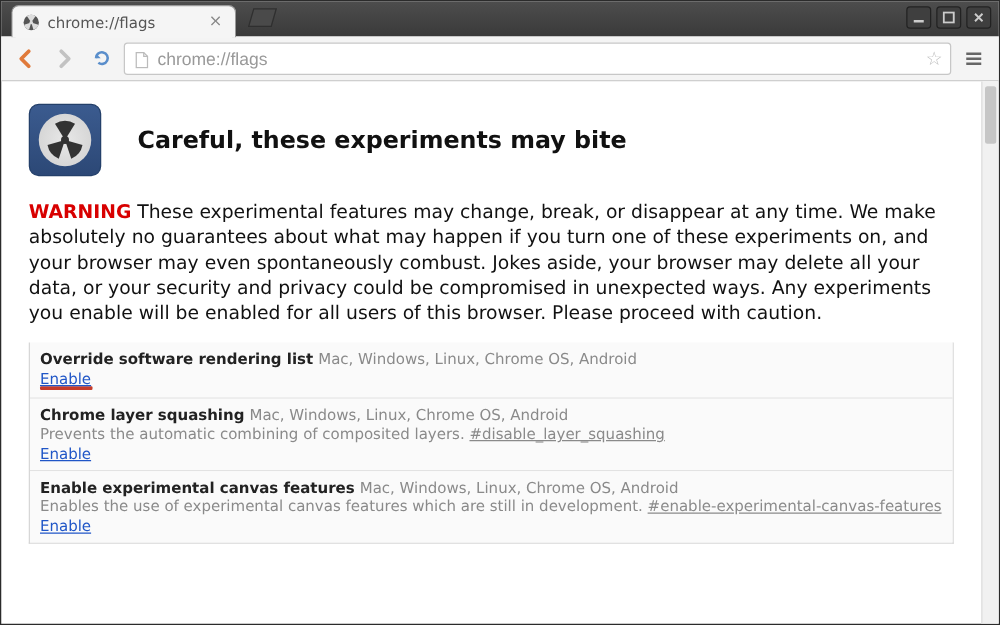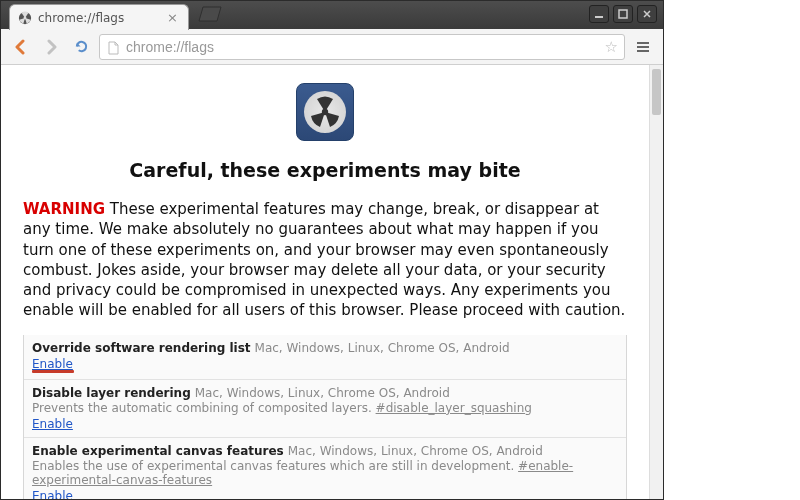--- a/index.html
+++ b/index.html
@@ -1,17 +1,17 @@
 <!DOCTYPE html>
 <html><head>
 <meta charset="utf-8">
 <style>
   * { box-sizing: border-box; margin: 0; padding: 0; }
   body { font-family: "DejaVu Sans", "Liberation Sans", Arial, sans-serif; background: #fff; }
-  .window { width: 664px; height: 500px; border: 1px solid #2b2b2b; background: #fff; display: flex; flex-direction: column; position: relative; }
+  .window { width: 800px; height: 500px; border: 1px solid #2b2b2b; background: #fff; display: flex; flex-direction: column; position: relative; }
   .titlebar { height: 28px; background: linear-gradient(#4d4d4d,#3a3a3a); display: flex; align-items: flex-end; padding: 0 8px; position: relative; }
   .wincontrols { position: absolute; right: 6px; top: 4px; display: flex; gap: 4px; }
   .winbtn { width: 20px; height: 18px; background: #3f3f3f; border: 1px solid #222; border-radius: 3px; display:flex; align-items:center; justify-content:center; color:#ccc; font-size:11px; line-height:1; cursor:pointer;}
   .winbtn svg { display:block; }
   .tab { background: #f5f5f5; border: 1px solid #999; border-bottom: none; border-top-left-radius: 6px; border-top-right-radius: 6px; height: 26px; display: flex; align-items: center; padding: 0 10px 0 8px; gap: 6px; font-size: 12px; color: #555; position: relative; top: 1px; min-width: 180px;}
   .tab .favicon { width: 14px; height: 14px; }
   .tab .tabtitle { flex: 1; white-space: nowrap; overflow: hidden; text-overflow: ellipsis; }
   .tab .tabclose { color:#888; font-size:13px; cursor:pointer; }
   .newtabshape { margin-left:6px; align-self:flex-end; margin-bottom:2px; }
   .toolbar { height: 36px; background: #f4f4f4; border-bottom: 1px solid #cfcfcf; display: flex; align-items: center; padding: 0 8px; gap: 6px; }
@@ -19,21 +19,21 @@
   .navbtn.disabled { opacity: .35; cursor:default;}
   .omnibox { flex: 1; height: 26px; border: 1px solid #c7c7c7; border-radius: 3px; background: #fff; display: flex; align-items: center; padding: 0 6px; gap:6px; }
   .omnibox input { flex:1; border:none; outline:none; font-size:14px; color:#999; background:transparent; }
   .star { color:#bbb; font-size:15px; cursor:pointer;}
   .menuicon { width:24px; height:24px; display:flex; align-items:center; justify-content:center; cursor:pointer;}
   .content { flex: 1; overflow: hidden; position: relative; display:flex; }
   .scrollpane { flex:1; overflow-y: auto; }
   .fakescroll { width: 14px; background:#f1f1f1; border-left:1px solid #ddd; position:relative;}
   .fakescroll .thumb { position:absolute; top:4px; left:2px; right:2px; height:46px; background:#c6c6c6; border-radius:2px; cursor:pointer;}
   .page { padding: 18px 22px 0 22px; }
-  .header { display:flex; align-items:center; gap:18px; margin-bottom:18px;flex-direction:column; }
+  .header { display:flex; align-items:center; gap:29px; margin-bottom:18px; }
   .biohazard { width:58px; height:58px; background: linear-gradient(#3b5b8f,#2c4876); border-radius:8px; border:1px solid #24406a; display:flex; align-items:center; justify-content:center; }
   .biohazard-inner { width:42px; height:42px; background: radial-gradient(#e8e8e8,#cfcfcf); border-radius:50%; display:flex; align-items:center; justify-content:center; }
   h1.pagetitle { font-size:19px; font-weight:bold; color:#111;}
   .warnblock { font-size:15px; line-height:1.35; color:#111; margin-bottom:14px; }
   .warnlabel { color:#d80000; font-weight:bold; }
   .expheader { display:flex; align-items:center; background:#eef1f8; border:1px solid #ccd3e0; border-bottom:1px solid #bfc7d6; padding:5px 8px; }
   .expheader .title { font-weight:bold; font-size:13px; flex:1;}
   .resetbtn { font-size:12px; background:linear-gradient(#fafafa,#ececec); border:1px solid #aeaeae; border-radius:3px; padding:3px 10px; cursor:pointer;}
   .explist { border:1px solid #d7d7d7; border-top:none; }
   .expitem { padding:6px 8px 6px 8px; border-bottom:1px solid #e2e2e2; font-size:12px; background:#fafafa;}
@@ -145,21 +145,21 @@
         </div>
 
 
         <div class="explist" id="explist">
             <div class="expitem">
               <div><span class="exptitle">Override software rendering list</span><span class="expplat">Mac, Windows, Linux, Chrome OS, Android</span></div>
               <div><span class="enablelink">Enable</span></div>
               <div class="redund"></div>
             </div>
             <div class="expitem">
-              <div><span class="exptitle">Disable layer rendering</span><span class="expplat">Mac, Windows, Linux, Chrome OS, Android</span></div>
+              <div><span class="exptitle">Chrome layer squashing</span><span class="expplat">Mac, Windows, Linux, Chrome OS, Android</span></div>
               <div class="expdesc"><span>Prevents the automatic combining of composited layers. </span><span class="exphash">#disable_layer_squashing</span></div>
               <div><span class="enablelink">Enable</span></div>
             </div>
             <div class="expitem">
               <div><span class="exptitle">Enable experimental canvas features</span><span class="expplat">Mac, Windows, Linux, Chrome OS, Android</span></div>
               <div class="expdesc"><span>Enables the use of experimental canvas features which are still in development. </span><span class="exphash">#enable-experimental-canvas-features</span></div>
               <div><span class="enablelink">Enable</span></div>
             </div>
           </div>
 

